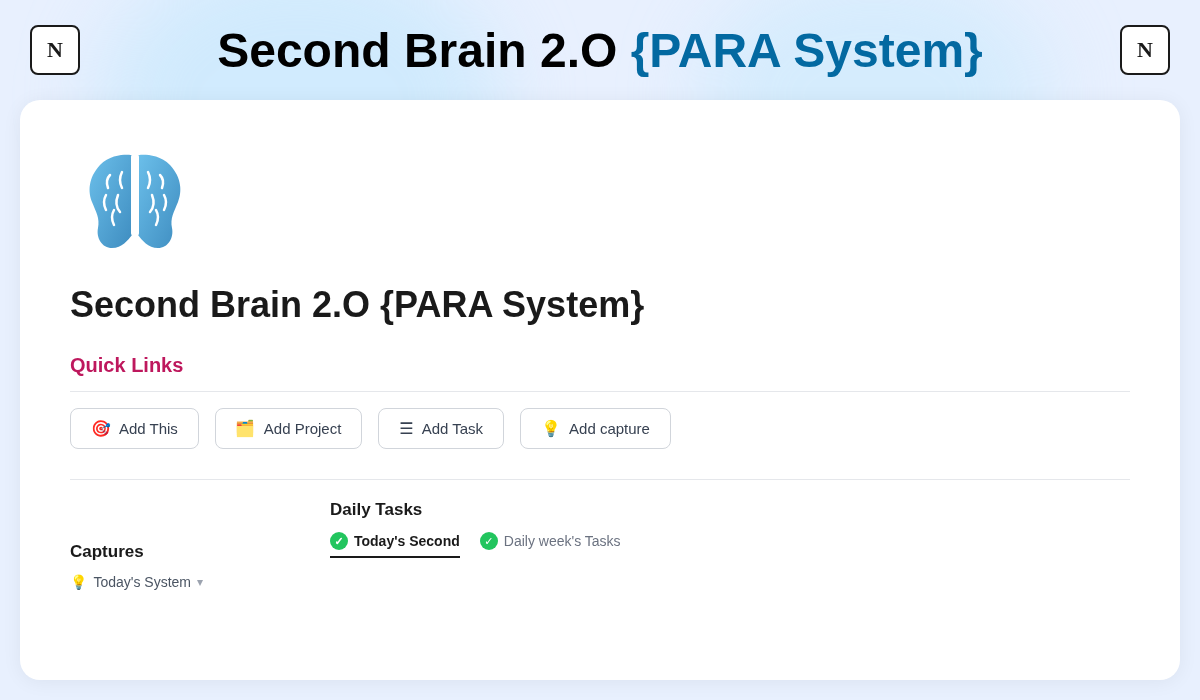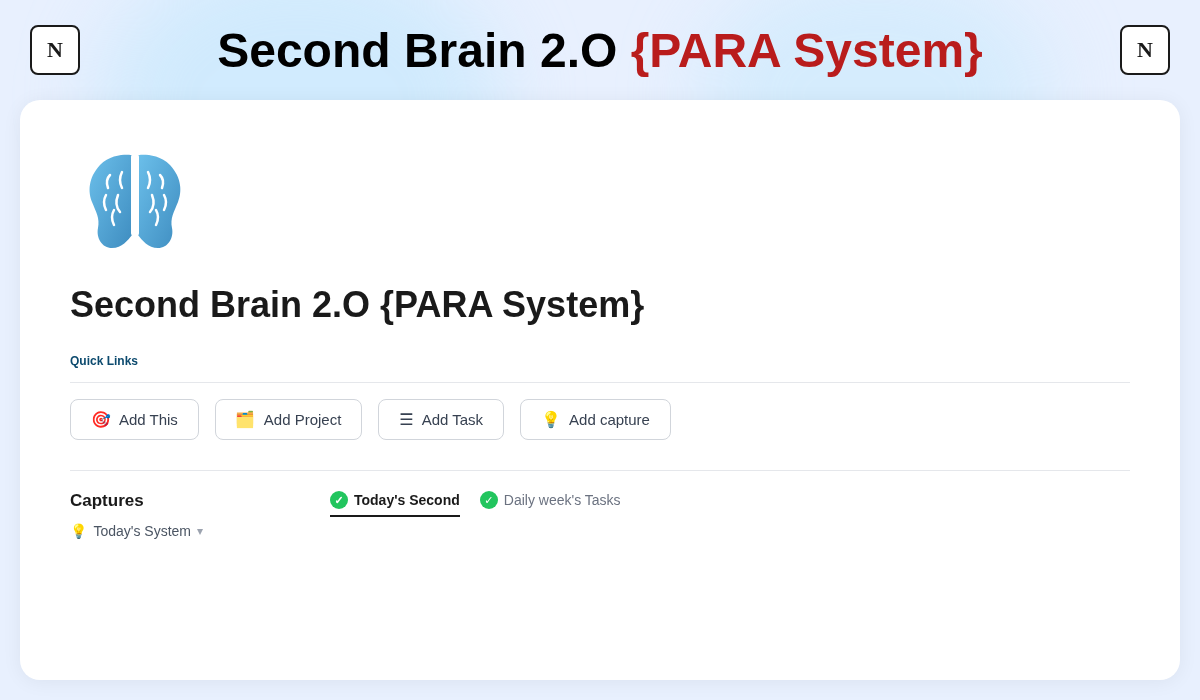--- a/index.html
+++ b/index.html
@@ -87,21 +87,21 @@
       font-size: 48px;
       font-weight: 800;
       text-align: center;
     }
 
     .header-title-blue {
       color: #000000;
     }
 
     .header-title-black {
-      color: #b91c1c;
+      color: #0369a1;
     }
 
     
     .main-card {
       margin: 0 20px;
       background: white;
       border-radius: 20px;
       padding: 30px 50px;
       min-height: 580px;
       position: relative;
@@ -129,22 +129,22 @@
 
     
     .divider {
       border: none;
       border-top: 1px solid #e5e7eb;
       margin-bottom: 16px;
     }
 
     
     .section-label {
-      color: #0c4a6e;
-      font-size: 12px;
+      color: #be185d;
+      font-size: 20px;
       font-weight: 600;
       margin-bottom: 14px;
     }
 
     .quick-links-row {
       display: flex;
       gap: 16px;
       margin-bottom: 30px;
     }
 
@@ -170,20 +170,21 @@
     
     .bottom-sections {
       display: flex;
       gap: 60px;
       border-top: 1px solid #e5e7eb;
       padding-top: 20px;
     }
 
     .section-captures {
       min-width: 200px;
+      margin-top: 42px;
     }
 
     .section-daily-tasks {
       flex: 1;
     }
 
     .section-header {
       font-size: 17px;
       font-weight: 700;
       color: #1a1a1a;
@@ -327,20 +328,21 @@
     <div class="section-captures">
       <div class="section-header">Captures</div>
       <div class="capture-item">
         <span class="icon">💡</span>
         <span>Today's System</span>
         <span class="capture-chevron">▾</span>
       </div>
     </div>
 
     <div class="section-daily-tasks">
+      <div class="section-header">Daily Tasks</div>
       <div class="tasks-tabs">
         <div class="task-tab active">
           <span class="check-icon">✓</span>
           <span>Today's Second</span>
         </div>
         <div class="task-tab">
           <span class="check-icon">✓</span>
           <span>Daily week's Tasks</span>
         </div>
       </div>

